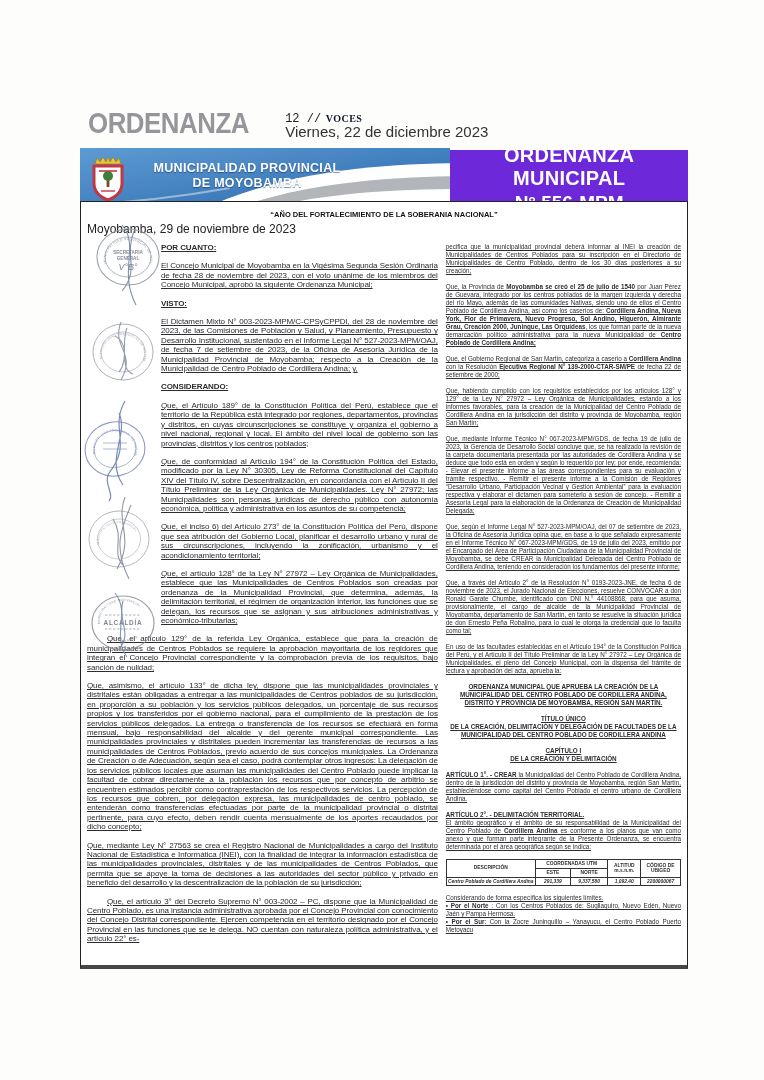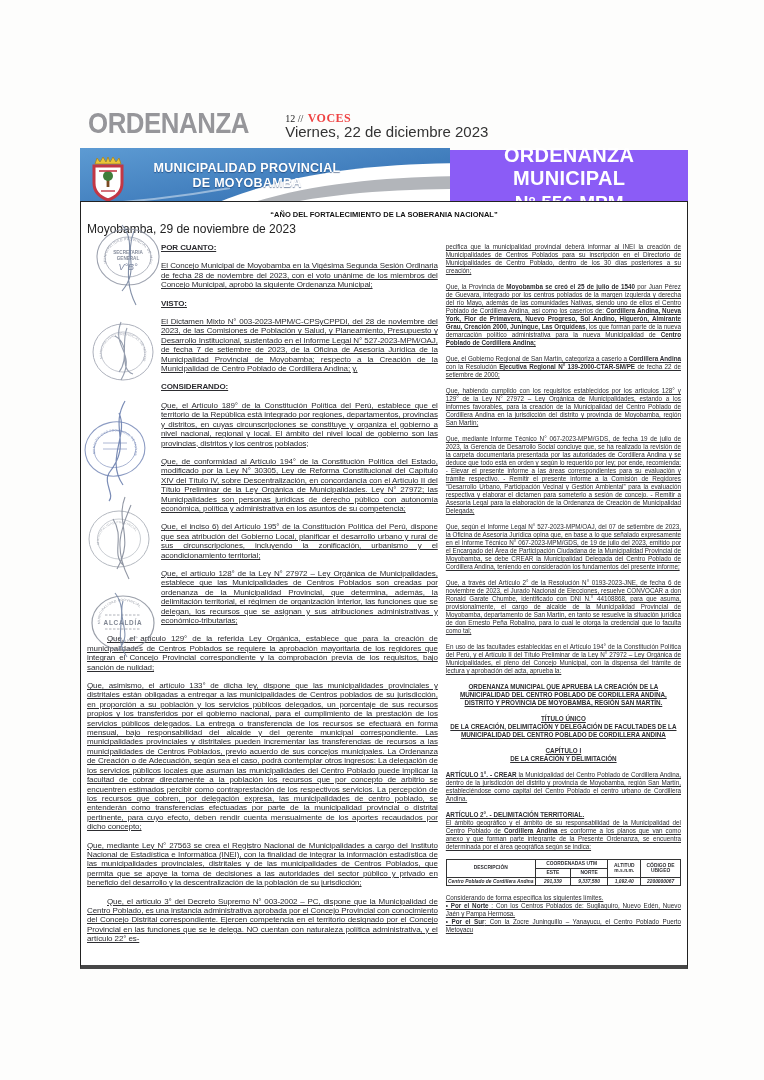--- a/index.html
+++ b/index.html
@@ -3,32 +3,32 @@
 <meta charset="utf-8">
 <style>
   html,body{margin:0;padding:0;background:#e8e8e8;}
   .page{position:relative;width:764px;height:1080px;background:#fdfdfc;overflow:hidden;
         font-family:"Liberation Sans",sans-serif;color:#2d2d31;}
   
   .masthead{position:absolute;left:88px;top:108px;display:flex;align-items:flex-start;gap:10px;}
   .mh-title{display:inline-block;font-size:30px;font-weight:bold;color:#96969a;
             letter-spacing:-0.5px;line-height:30px;transform:scaleX(.86);transform-origin:left top;}
   .mh-right{padding-top:3px;line-height:12px;}
-  .mh-pageno{font-family:Liberation Serif, serif;font-size:10px;color:#222;}
-  .mh-paper{font-family:"Liberation Serif",serif;font-weight:bold;font-size:12px;letter-spacing:.5px;color:#ef4444;}
+  .mh-pageno{font-family:Liberation Mono, monospace;font-size:12px;color:#222;}
+  .mh-paper{font-family:"Liberation Serif",serif;font-weight:bold;font-size:10px;letter-spacing:.5px;color:#0f172a;}
   .mh-date{font-size:15px;color:#333;margin-top:1px;}
   
   .banner{position:absolute;left:80px;top:148px;width:608px;height:62px;display:flex;}
   .banner-blue{position:relative;width:380px;height:62px;overflow:hidden;}
   .banner-blue svg.bg{position:absolute;left:0;top:0;}
   .coat{position:absolute;left:10px;top:7px;}
   .org-name{position:absolute;left:42px;top:13px;width:250px;text-align:center;color:#fff;
             font-weight:bold;font-size:12.5px;line-height:15px;letter-spacing:.3px;
             text-shadow:0 1px 1px rgba(10,40,90,.55);}
-  .banner-black{width:244px;height:57px;margin-top:2px;background:#8b5cf6;color:#fff;
+  .banner-black{width:244px;height:57px;margin-top:2px;background:#6d28d9;color:#fff;
                 display:flex;flex-direction:column;justify-content:center;text-align:center;gap:2px;}
   .bb1{font-size:20px;font-weight:bold;letter-spacing:.3px;}
   .bb2{font-size:19px;font-weight:bold;}
   
   .docbox{position:absolute;left:80px;top:201px;width:608px;min-height:742px;box-sizing:border-box;
           border:1.5px solid #222;border-bottom:4px solid #474747;background:#fff;
           padding:8px 6px 12px;}
   .motto{text-align:center;font-weight:bold;font-size:7.5px;color:#111;}
   .dateline{text-align:left;font-size:12px;color:#222;margin:3px 2px 7px 0;}
   .columns{display:flex;gap:8px;}
@@ -109,21 +109,21 @@
     <div class="columns">
       <div class="col-left">
         <div class="stamp-space"></div>
       <p class="blk h"><span>POR CUANTO:</span></p>
           <p class="blk p"><span>El Concejo Municipal de Moyobamba en la Vigésima Segunda Sesión Ordinaria de fecha 28 de noviembre del 2023, con el voto unánime de los miembros del Concejo Municipal, aprobó la siguiente Ordenanza Municipal;</span></p>
           <p class="blk h"><span>VISTO:</span></p>
           <p class="blk p"><span>El Dictamen Mixto N° 003-2023-MPM/C-CPSyCPPDI, del 28 de noviembre del 2023, de las Comisiones de Población y Salud, y Planeamiento, Presupuesto y Desarrollo Institucional, sustentado en el Informe Legal N° 527-2023-MPM/OAJ, de fecha 7 de setiembre de 2023, de la Oficina de Asesoría Jurídica de la Municipalidad Provincial de Moyobamba; respecto a la Creación de la Municipalidad de Centro Poblado de Cordillera Andina; y,</span></p>
           <p class="blk h"><span>CONSIDERANDO:</span></p>
           <p class="blk p"><span>Que, el Artículo 189° de la Constitución Política del Perú, establece que el territorio de la República está integrado por regiones, departamentos, provincias y distritos, en cuyas circunscripciones se constituye y organiza el gobierno a nivel nacional, regional y local. El ámbito del nivel local de gobierno son las provincias, distritos y los centros poblados;</span></p>
           <p class="blk p"><span>Que, de conformidad al Artículo 194° de la Constitución Política del Estado, modificado por la Ley N° 30305, Ley de Reforma Constitucional del Capítulo XIV del Título IV, sobre Descentralización, en concordancia con el Artículo II del Título Preliminar de la Ley Orgánica de Municipalidades. Ley N° 27972; las Municipalidades son personas jurídicas de derecho público con autonomía económica, política y administrativa en los asuntos de su competencia;</span></p>
-          <p class="blk p"><span>Que, el inciso 6) del Artículo 195° de la Constitución Política del Perú, dispone que sea atribución del Gobierno Local, planificar el desarrollo urbano y rural de sus circunscripciones, incluyendo la zonificación, urbanismo y el acondicionamiento territorial;</span></p>
+          <p class="blk p"><span>Que, el inciso 6) del Artículo 273° de la Constitución Política del Perú, dispone que sea atribución del Gobierno Local, planificar el desarrollo urbano y rural de sus circunscripciones, incluyendo la zonificación, urbanismo y el acondicionamiento territorial;</span></p>
           <p class="blk p"><span>Que, el artículo 128° de la Ley N° 27972 – Ley Orgánica de Municipalidades, establece que las Municipalidades de Centros Poblados son creadas por ordenanza de la Municipalidad Provincial, que determina, además, la delimitación territorial, el régimen de organización interior, las funciones que se delegan, los recursos que se asignan y sus atribuciones administrativas y económico-tributarias;</span></p>
           <p class="blk pi"><span>Que, el artículo 129° de la referida Ley Orgánica, establece que para la creación de municipalidades de Centros Poblados se requiere la aprobación mayoritaria de los regidores que integran el Concejo Provincial correspondiente y la comprobación previa de los requisitos, bajo sanción de nulidad;</span></p>
           <p class="blk p"><span>Que, asimismo, el artículo 133° de dicha ley, dispone que las municipalidades provinciales y distritales están obligadas a entregar a las municipalidades de Centros poblados de su jurisdicción, en proporción a su población y los servicios públicos delegados, un porcentaje de sus recursos propios y los transferidos por el gobierno nacional, para el cumplimiento de la prestación de los servicios públicos delegados. La entrega o transferencia de los recursos se efectuará en forma mensual, bajo responsabilidad del alcalde y del gerente municipal correspondiente.  Las municipalidades provinciales y distritales pueden incrementar las transferencias de recursos a las municipalidades de Centros Poblados, previo acuerdo de sus concejos municipales. La Ordenanza de Creación o de Adecuación, según sea el caso, podrá contemplar otros ingresos: La delegación de los servicios públicos locales que asuman las municipalidades del Centro Poblado puede implicar la facultad de cobrar directamente a la población los recursos que por concepto de arbitrio se encuentren estimados percibir como contraprestación de los respectivos servicios.  La percepción de los recursos que cobren, por delegación expresa, las municipalidades de centro poblado, se entenderán como transferencias efectuadas por parte de la municipalidad provincial o distrital pertinente, para cuyo efecto, deben rendir cuenta mensualmente de los aportes recaudados por dicho concepto;</span></p>
           <p class="blk p"><span>Que, mediante Ley N° 27563 se crea el Registro Nacional de Municipalidades a cargo del Instituto Nacional de Estadística e Informática (INEI), con la finalidad de integrar la información estadística de las municipalidades provinciales, distritales y de las municipalidades de Centros Poblados, que permita que se apoye la toma de decisiones a las autoridades del sector público y privado en beneficio del desarrollo y la descentralización de la población de su jurisdicción;</span></p>
           <p class="blk pi"><span>Que, el artículo 3° del Decreto Supremo N° 003-2002 – PC, dispone que la Municipalidad de Centro Poblado, es una instancia administrativa aprobada por el Concejo Provincial con conocimiento del Concejo Distrital correspondiente. Ejercen competencia en el territorio designado por el Concejo Provincial en las funciones que se le delega.  NO cuentan con naturaleza política administrativa, y el artículo 22° es-</span></p>
         </div>
 
       <div class="col-right">
         <div>
             <p class="blk p"><span>pecifica que la municipalidad provincial deberá informar al INEI la creación de Municipalidades de Centros Poblados para su inscripción en el Directorio de Municipalidades de Centro Poblado, dentro de los 30 días posteriores a su creación;</span></p>

